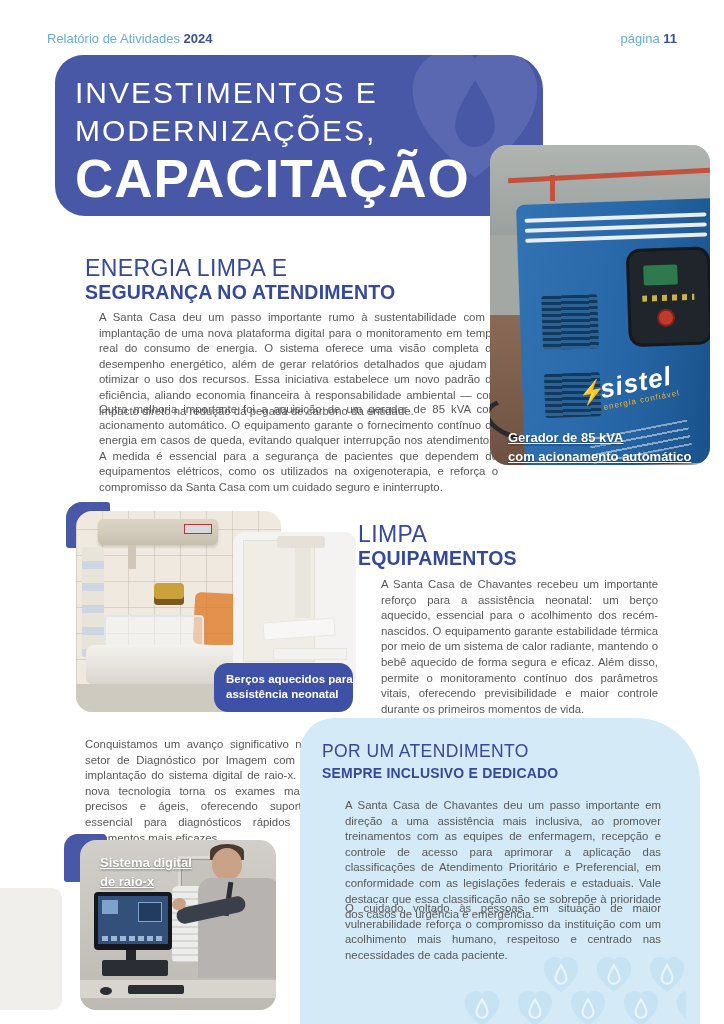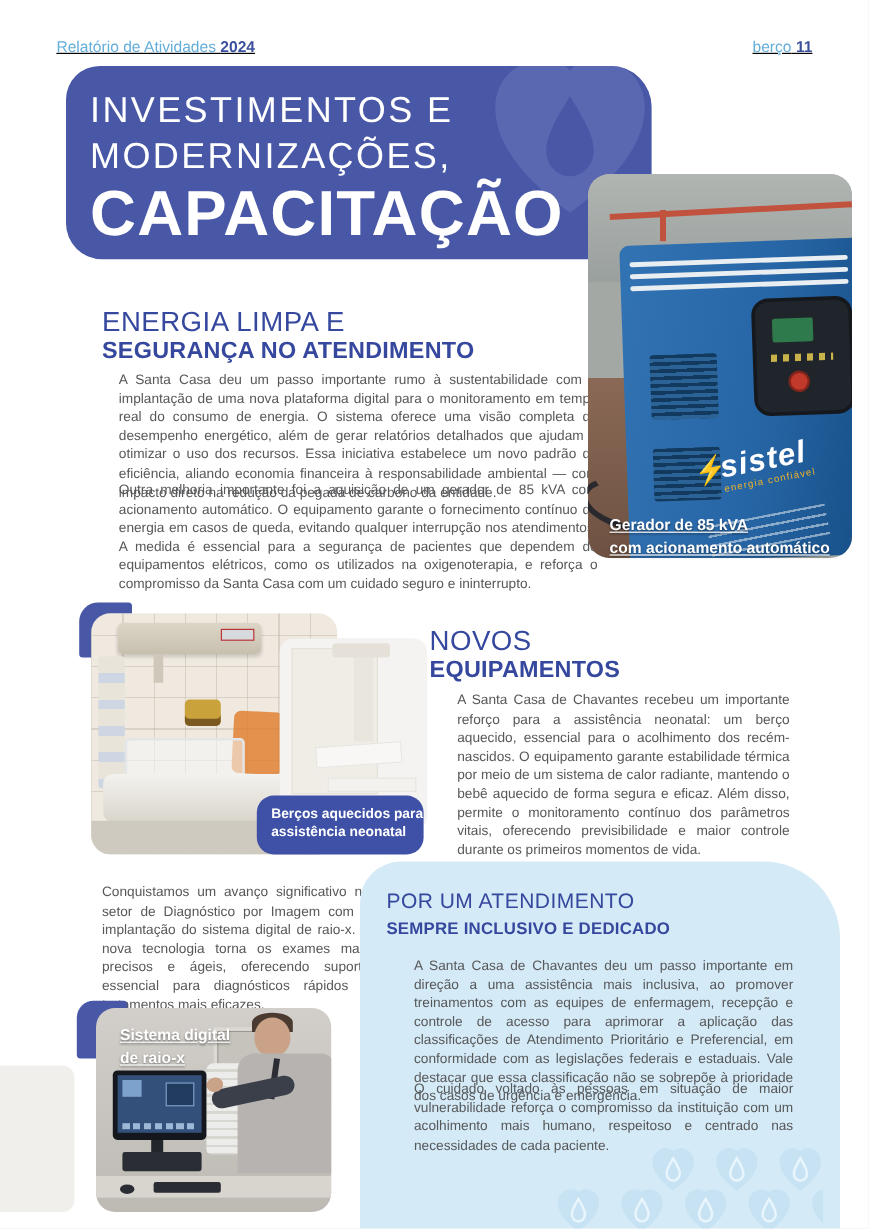--- a/index.html
+++ b/index.html
@@ -2,21 +2,21 @@
 <html lang="pt"><head>
 <meta charset="utf-8">
 <style>
   html,body{margin:0;padding:0;background:#e9e9e9;}
   .page{
     position:relative;width:724px;height:1024px;background:#ffffff;
     overflow:hidden;font-family:"Liberation Sans",sans-serif;
     margin:0 auto;
   }
   
-  .hdr{position:absolute;left:47px;right:47px;top:31px;display:flex;justify-content:space-between;font-size:13px;text-decoration:underline;}
+  .hdr{position:absolute;left:47px;right:47px;top:31px;display:flex;justify-content:space-between;font-size:13px;}
   .hdr .lt{color:#64aed9;}
   .hdr b{color:#3a4f9e;font-weight:800;}
   
   .banner{position:absolute;left:55px;top:55px;width:488px;height:161px;background:#4857a6;border-radius:28px 34px 30px 30px;overflow:hidden;z-index:1;}
   .banner-heart{position:absolute;right:-8px;top:-16px;width:152px;height:152px;}
   .banner-text{position:absolute;left:75px;top:74px;z-index:3;color:#ffffff;}
   .banner-text .tl{font-size:30px;line-height:38px;font-weight:400;letter-spacing:2px;}
   .banner-text .tb{font-size:53px;line-height:56px;font-weight:700;letter-spacing:1px;margin-top:1px;}
   
   .sech{position:absolute;color:#35489e;}
@@ -109,21 +109,21 @@
         <path d="M50 91 C27 74 9 55 9 33 C9 18 21 7 35 7 C42 7 48 10 50 13 C52 10 58 7 65 7 C79 7 91 18 91 33 C91 55 73 74 50 91 Z"></path>
       </g>
       <g id="drop-sym">
         <path d="M50 27 C43 39 37 48 37 57 C37 65 43 71 50 71 C57 71 63 65 63 57 C63 48 57 39 50 27 Z"></path>
       </g>
     </defs>
   </svg>
 
   <div class="hdr">
     <div class="lt"><span>Relatório de Atividades</span> <b>2024</b></div>
-    <div class="lt"><span>berço</span> <b>11</b></div>
+    <div class="lt"><span>página</span> <b>11</b></div>
   </div>
 
   <div class="banner">
     <svg class="banner-heart" viewBox="0 0 100 100">
       <use href="#heart-sym" fill="#5a68b2"></use>
       <use href="#drop-sym" fill="#4857a6"></use>
     </svg>
   </div>
   <div class="banner-text">
     <div class="tl">INVESTIMENTOS E</div>
@@ -189,21 +189,21 @@
     <div class="tray"></div>
     <div class="shelf"></div>
     <div class="fade"></div>
   </div>
   <div class="pill">
     <div>Berços aquecidos para</div>
     <div>assistência neonatal</div>
   </div>
 
   <div class="sech" style="left:358px;top:523px">
-    <div class="hl">NOVOS</div>
+    <div class="hl">LIMPA</div>
     <div class="hb">EQUIPAMENTOS</div>
   </div>
   <div class="para" style="left:381px;top:577px;width:277px">A Santa Casa de Chavantes recebeu um importante reforço para a assistência neonatal: um berço aquecido, essencial para o acolhimento dos recém-nascidos. O equipamento garante estabilidade térmica por meio de um sistema de calor radiante, mantendo o bebê aquecido de forma segura e eficaz. Além disso, permite o monitoramento contínuo dos parâmetros vitais, oferecendo previsibilidade e maior controle durante os primeiros momentos de vida.</div>
 
   <div class="para" style="left:85px;top:737px;width:223px">Conquistamos um avanço significativo no setor de Diagnóstico por Imagem com a implantação do sistema digital de raio-x. A nova tecnologia torna os exames mais precisos e ágeis, oferecendo suporte essencial para diagnósticos rápidos e tratamentos mais eficazes.</div>
 
   <div class="panel">
     <div class="sech" style="left:22px;top:22px">
       <div class="hl">POR UM ATENDIMENTO</div>
       <div class="hb">SEMPRE INCLUSIVO E DEDICADO</div>

